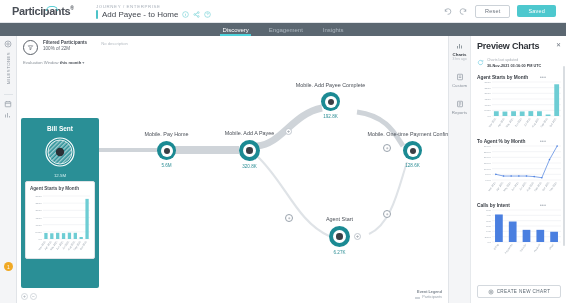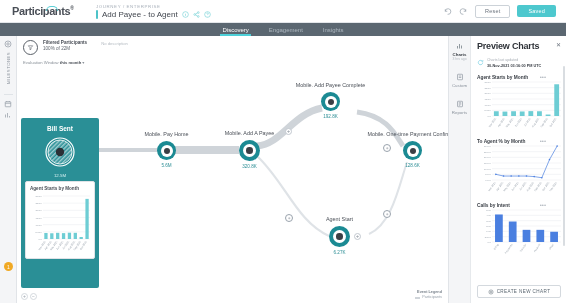--- a/index.html
+++ b/index.html
@@ -206,21 +206,21 @@
 
 <div class="topbar">
   <div class="logo">
     <span>Participants</span><sup>®</sup>
     <span class="dot"></span>
   </div>
   <div class="crumbwrap">
     <div class="crumb">JOURNEY / ENTERPRISE</div>
     <div class="titlerow">
       <span class="titlebar-accent"></span>
-      <span class="jtitle">Add Payee - to Agent</span>
+      <span class="jtitle">Add Payee - to Home</span>
       <span class="hicon">
         <svg viewBox="0 0 16 16" fill="none" stroke="currentColor" stroke-width="1.4">
             <circle cx="8" cy="8" r="6.5"></circle>
             <path d="M8 7v4M8 4.8v.6"></path>
           </svg>
       </span>
       <span class="hicon">
         <svg viewBox="0 0 16 16" fill="none" stroke="currentColor" stroke-width="1.4">
             <circle cx="12" cy="3.5" r="2"></circle>
             <circle cx="4" cy="8" r="2"></circle>

